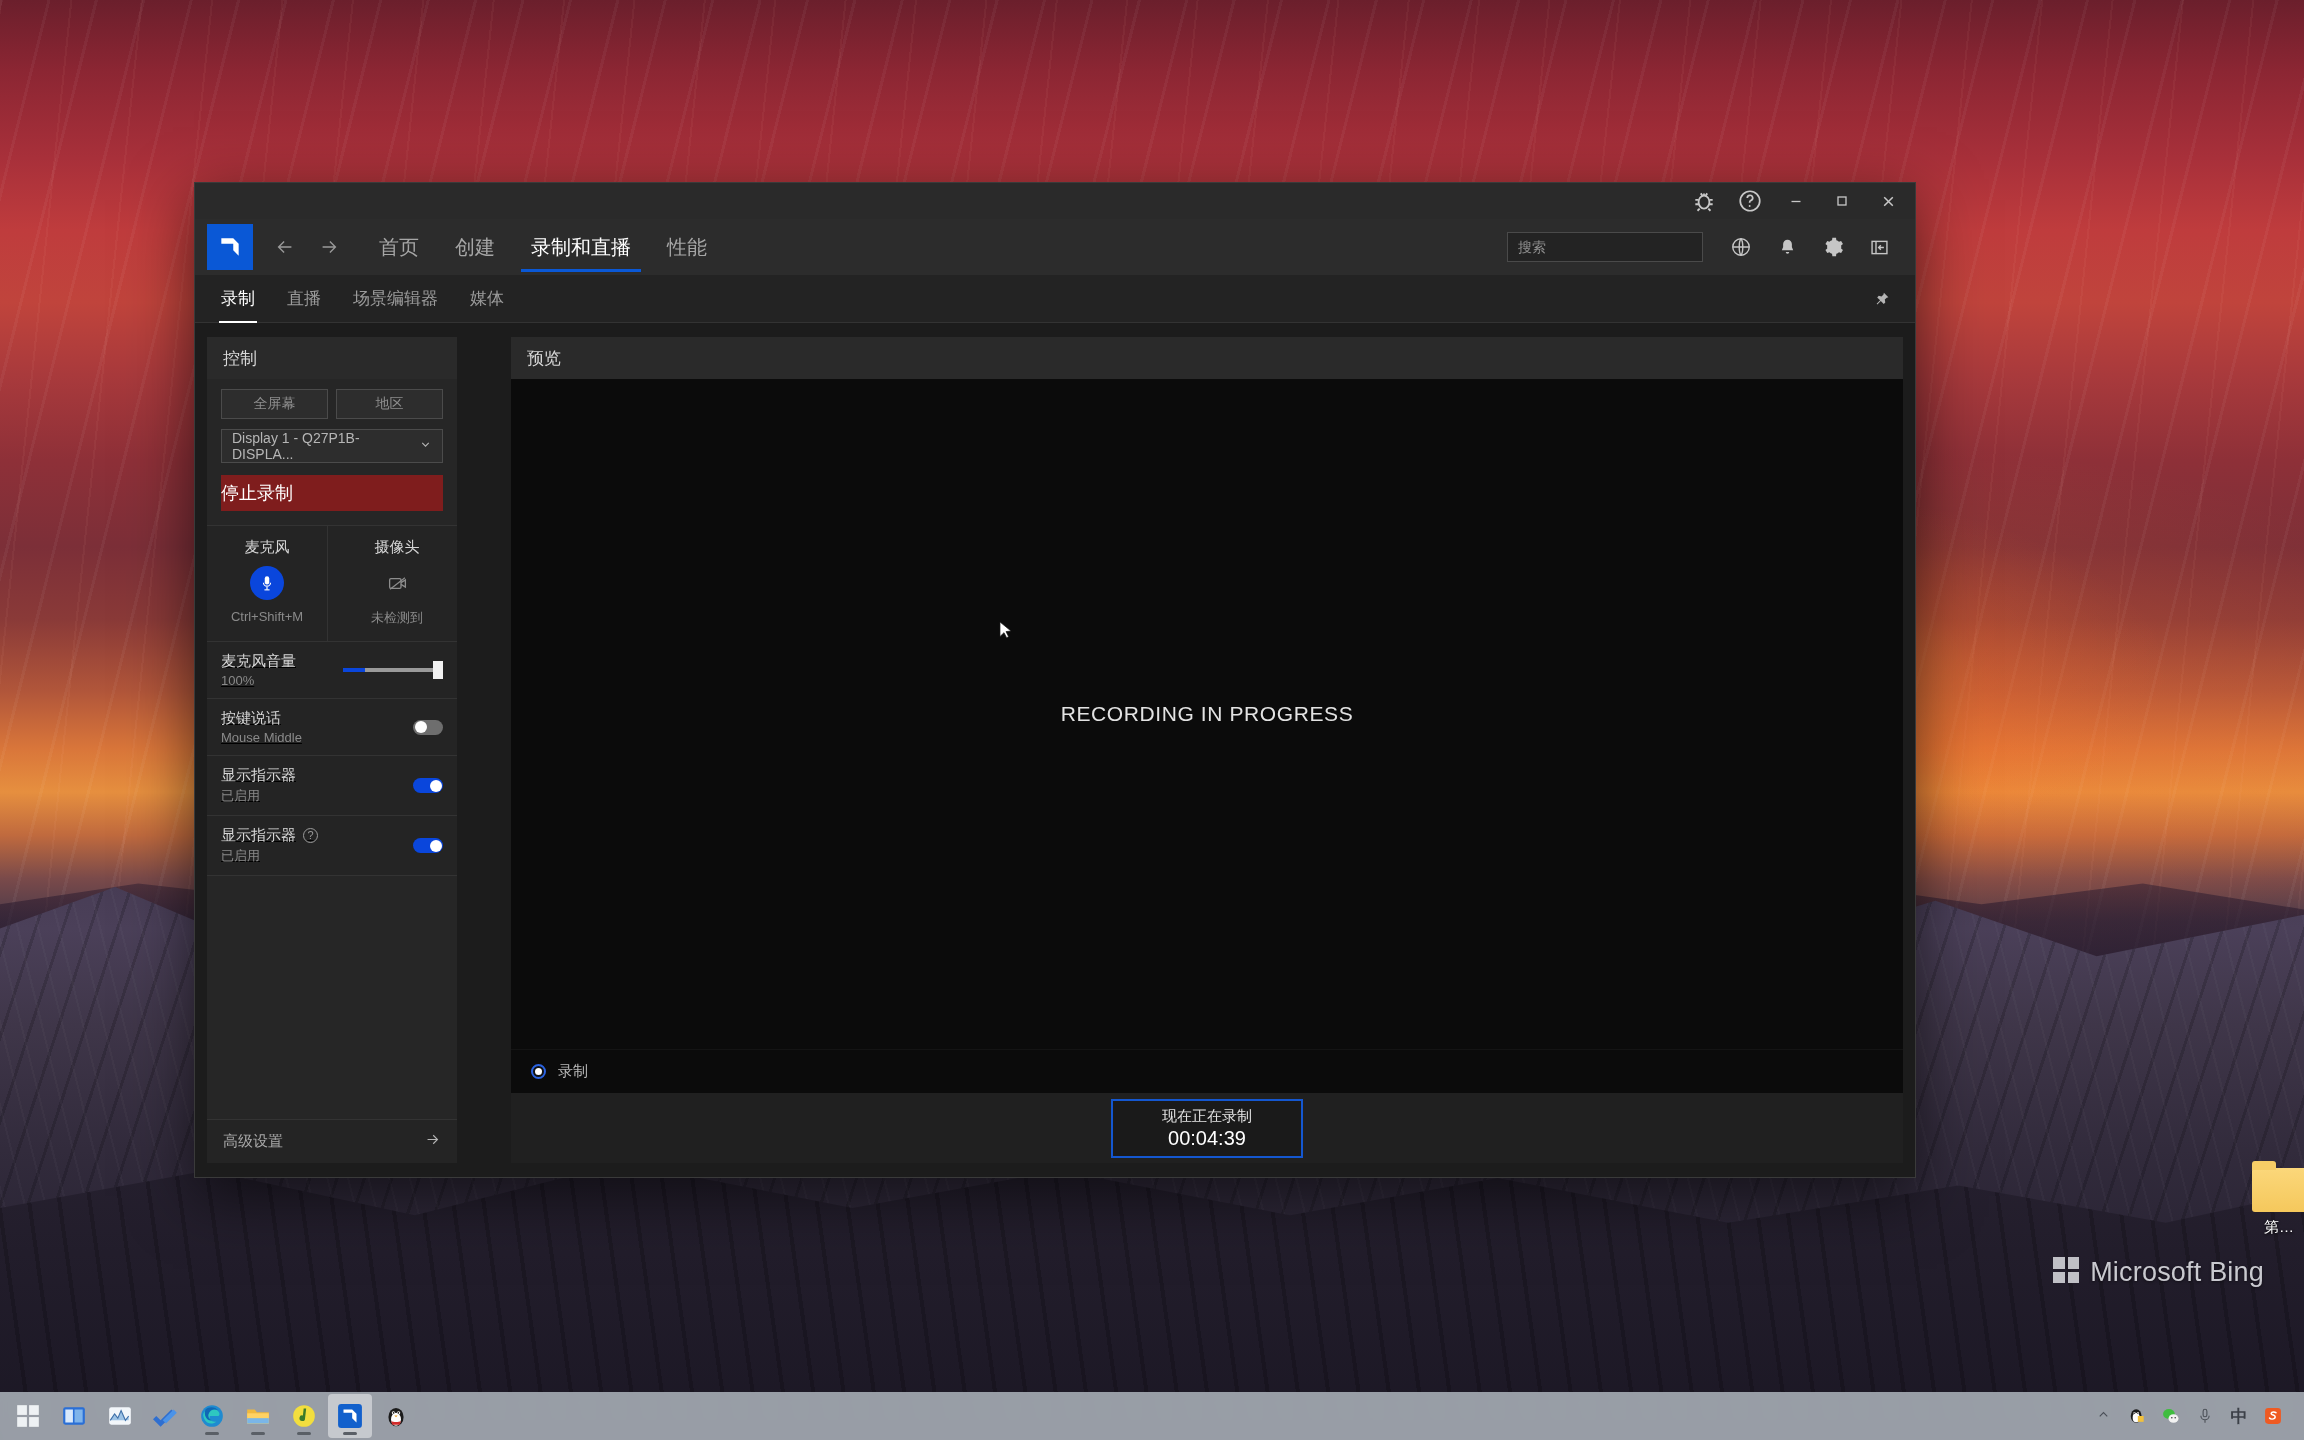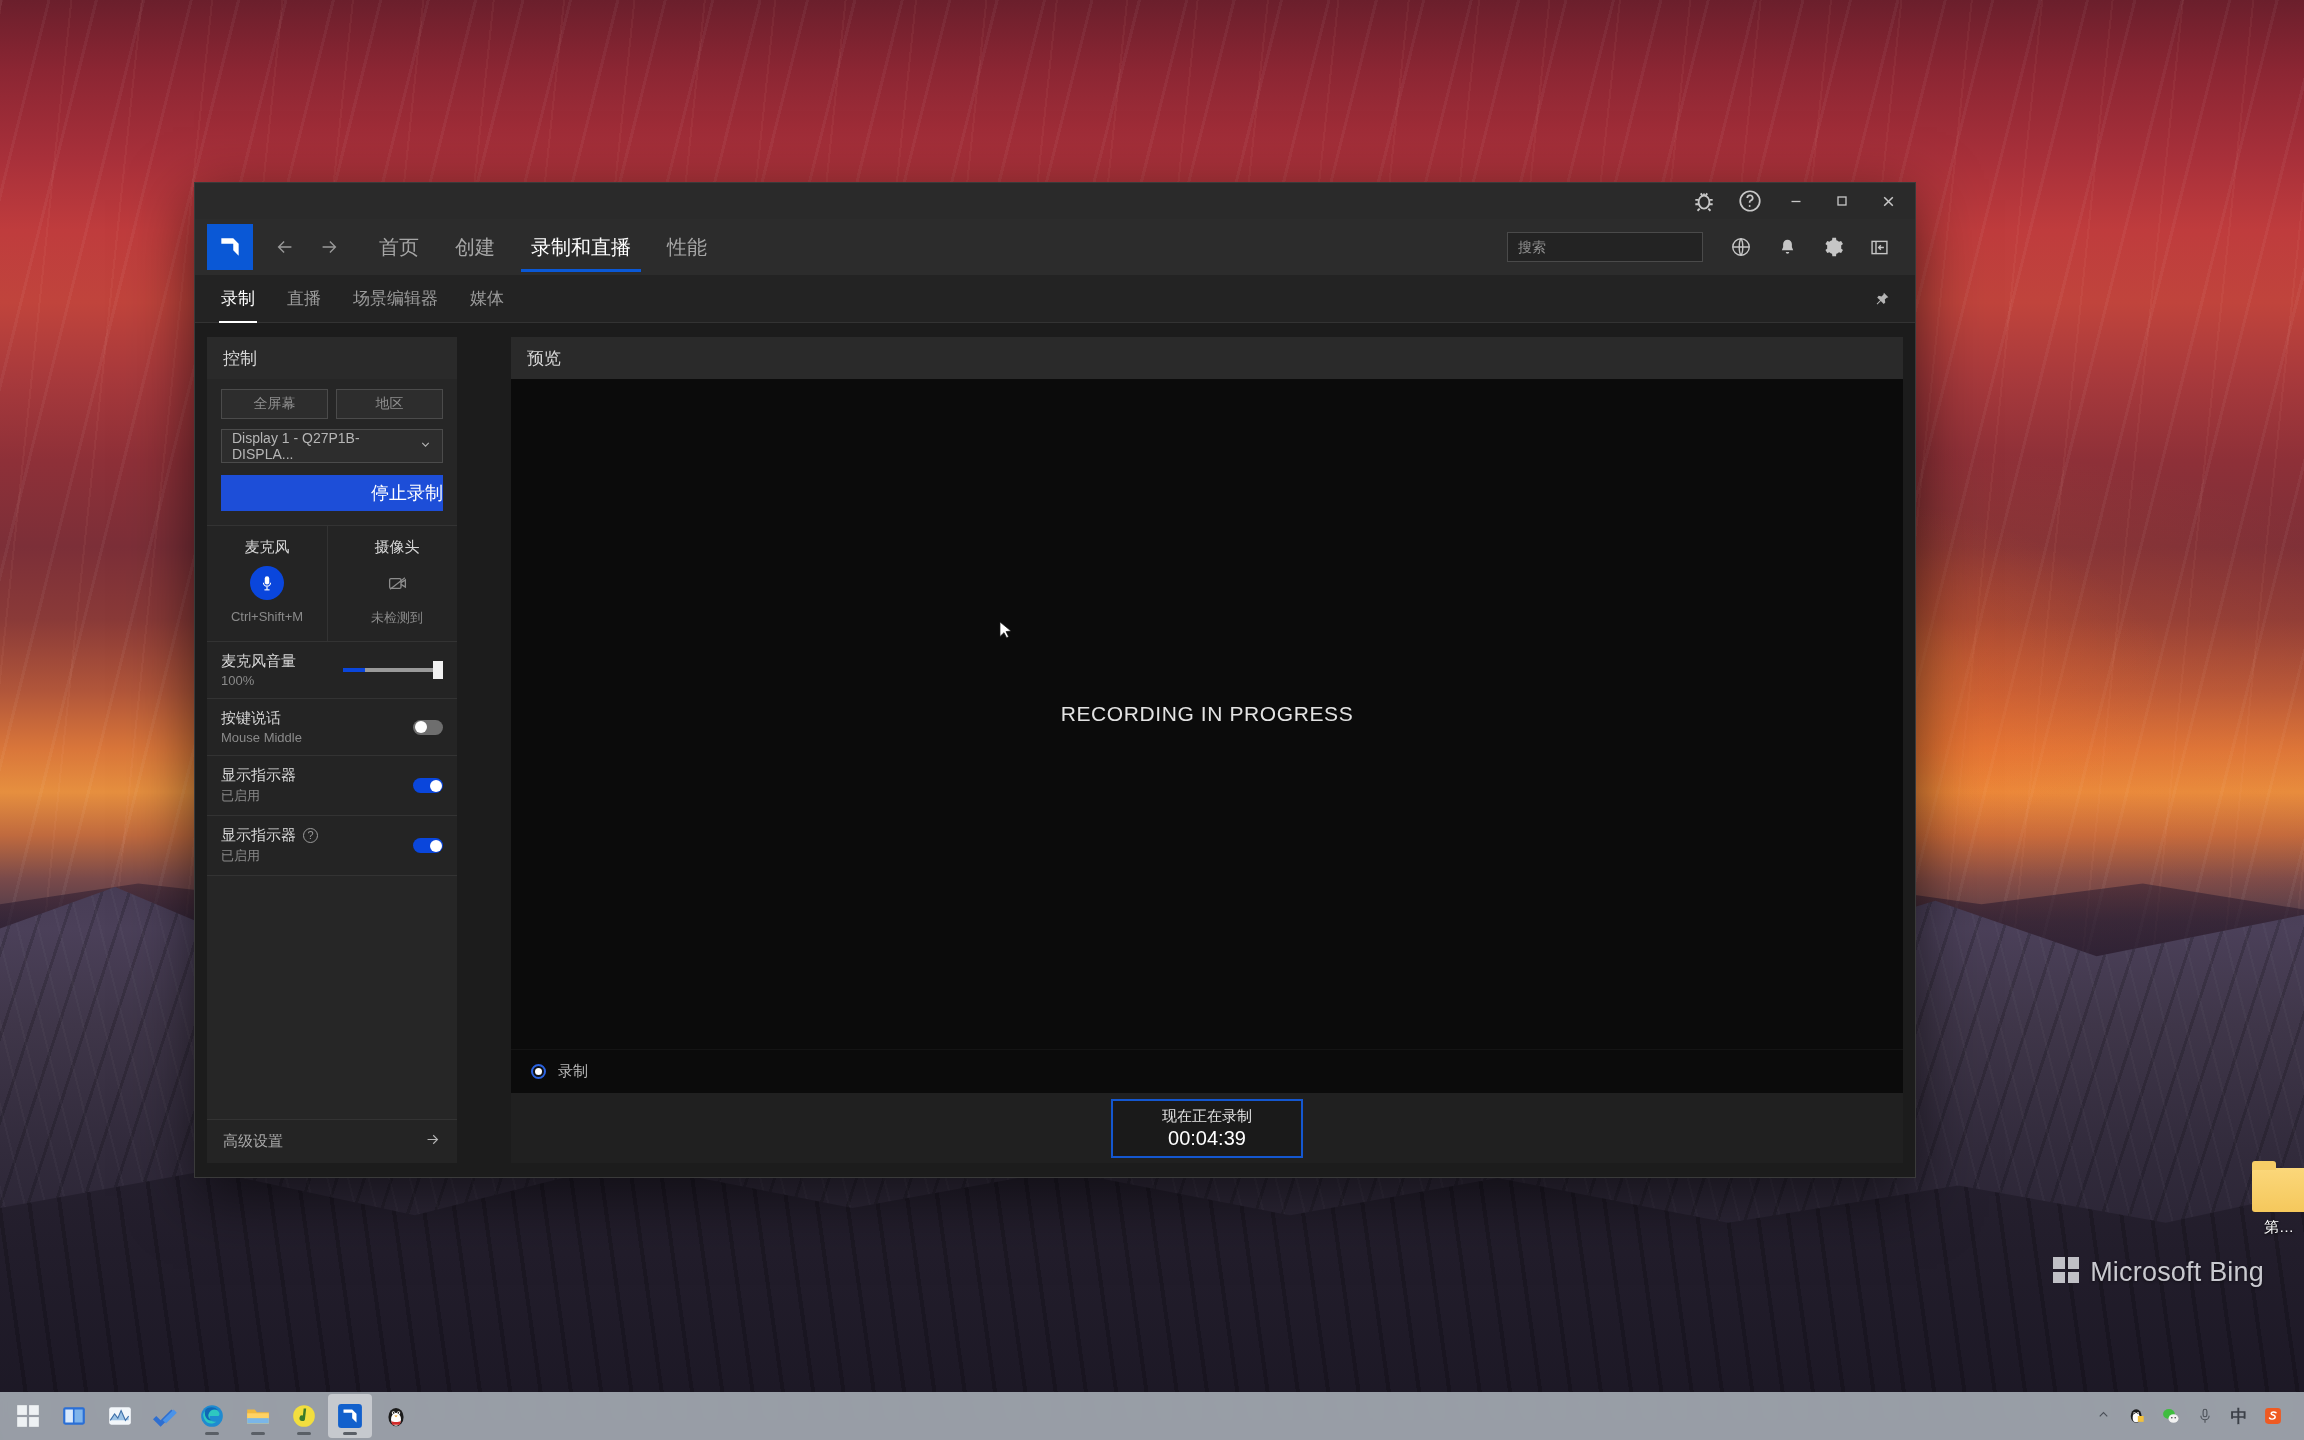--- a/index.html
+++ b/index.html
@@ -225,22 +225,22 @@
     flex:1; height:30px; background:#2d2d2d; border:1px solid #4b4b4b;
     color:#8d8d8d; font-size:14px; display:flex; align-items:center; justify-content:center;
   }
   #display-select {
     width:100%; height:34px; background:#2d2d2d; border:1px solid #4b4b4b;
     display:flex; align-items:center; padding:0 10px;
     color:#b6b6b6; font-size:14px; margin-bottom:12px;
   }
   #display-select .caret { margin-left:auto; color:#b6b6b6; font-size:12px; }
   #stop-record-btn {
-    width:100%; height:36px; background:#1d4ed8; color:#ffffff;
-    font-size:18px; display:flex; align-items:center; justify-content:flex-end;
+    width:100%; height:36px; background:#7f1d1d; color:#ffffff;
+    font-size:18px; display:flex; align-items:center; justify-content:flex-start;
     margin-bottom:0;
   }
 
   
   #device-block {
     display:flex; margin:14px -14px 0 -14px; border-top:1px solid #333;
     border-bottom:1px solid #333; background:#242424;
   }
   .device-col {
     flex:1; padding:12px 0 14px 0; display:flex; flex-direction:column;
@@ -253,21 +253,21 @@
     width:34px; height:34px; border-radius:50%; background:#0a46dc;
     display:flex; align-items:center; justify-content:center;
   }
   #cam-icon { width:34px; height:34px; display:flex; align-items:center; justify-content:center; color:#8d8d8d; }
 
   
   .set-row {
     margin:0 -14px; padding:10px 14px; display:flex; align-items:center;
     border-bottom:1px solid #333; background:#242424; min-height:54px;
   }
-  .set-text { display:flex; flex-direction:column; gap:2px; }
+  .set-text { display:flex; flex-direction:column; gap:2px;text-decoration:underline; }
   .set-label { color:#d8d8d8; font-size:15px; display:flex; align-items:center; gap:7px; }
   .set-value { color:#8a8a8a; font-size:13px; }
   .set-ctrl { margin-left:auto; display:flex; align-items:center; }
 
   .help-circle {
     width:15px; height:15px; border-radius:50%; border:1px solid #9a9a9a;
     color:#9a9a9a; font-size:11px; display:flex; align-items:center; justify-content:center;
     line-height:1;
   }
 

